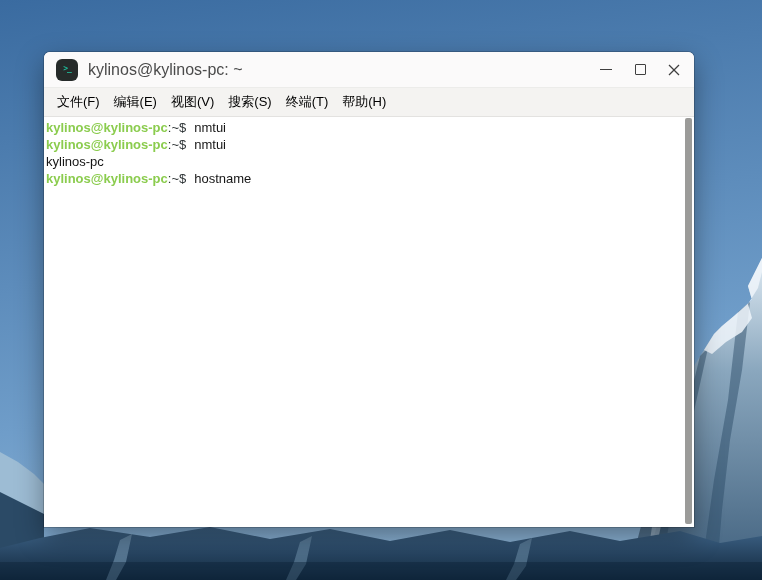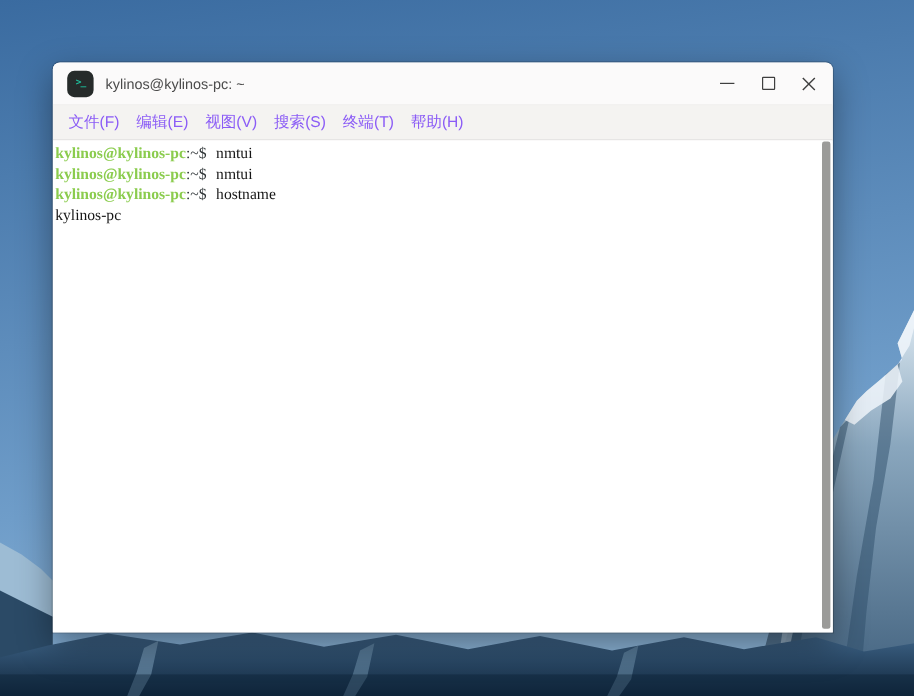--- a/index.html
+++ b/index.html
@@ -31,42 +31,42 @@
   }
   .app-icon{
     width:22px;height:22px;margin-left:12px;border-radius:6px;
     background:#262b2a;display:flex;align-items:center;justify-content:center;
     flex:0 0 22px;
   }
   .app-icon .glyph{
     font-family:"DejaVu Sans Mono",monospace;font-size:8px;font-weight:bold;
     color:#1fbf9c;line-height:1;letter-spacing:-1px;transform:translateY(-1px);
   }
-  .title{margin-left:10px;font-size:12px;color:#4b4b4b;white-space:nowrap;}
+  .title{margin-left:10px;font-size:16px;color:#4b4b4b;white-space:nowrap;}
   .controls{margin-left:auto;margin-right:8px;display:flex;gap:10px;}
   .ctl{
     width:24px;height:24px;border:none;background:transparent;cursor:default;
     display:flex;align-items:center;justify-content:center;padding:0;
   }
   .min-glyph{display:block;width:12px;height:0;border-top:1.4px solid #3f3f3f;}
   .max-glyph{display:block;width:11px;height:11px;border:1.3px solid #3f3f3f;border-radius:1px;}
 
   .menubar{
     height:29px;flex:0 0 29px;background:var(--menubar_bg);
     display:flex;align-items:center;gap:14px;padding-left:13px;
-    font-size:13px;color:#8b5cf6;border-bottom:1px solid #e3e2e0;
+    font-size:13px;color:#000000;border-bottom:1px solid #e3e2e0;
   }
   .menu-item{white-space:nowrap;}
 
   .content{
     position:relative;flex:1;background:var(--terminal_bg);
     padding:2px 14px 0 2px;overflow:hidden;
   }
   .tline{
-    font-family:Liberation Serif, serif;font-size:13px;line-height:17px;
+    font-family:Liberation Sans, sans-serif;font-size:13px;line-height:17px;
     white-space:pre;color:var(--text);
   }
   .tline .p{color:var(--prompt_green);font-weight:bold;}
   .tline .s{color:var(--prompt_dark);}
   .tline .c{color:var(--text);margin-left:8px;}
   .tline .o{color:var(--text);}
   .cursor{
     display:inline-block;width:8px;height:15px;margin-left:8px;
     border:1.5px solid #0d0d0d;vertical-align:-3px;background:var(--terminal_bg);
   }
@@ -145,22 +145,22 @@
       <span class="menu-item">编辑(E)</span>
       <span class="menu-item">视图(V)</span>
       <span class="menu-item">搜索(S)</span>
       <span class="menu-item">终端(T)</span>
       <span class="menu-item">帮助(H)</span>
     </div>
 
     <div class="content">
       <div class="tline"><span class="p">kylinos@kylinos-pc</span><span class="s">:~$</span><span class="c">nmtui</span></div>
       <div class="tline"><span class="p">kylinos@kylinos-pc</span><span class="s">:~$</span><span class="c">nmtui</span></div>
+      <div class="tline"><span class="o">kylinos-pc</span></div>
       <div class="tline"><span class="p">kylinos@kylinos-pc</span><span class="s">:~$</span><span class="c">hostname</span></div>
-      <div class="tline"><span class="o">kylinos-pc</span></div>
 
       <div class="scrollbar">
         <div class="thumb"></div>
       </div>
     </div>
 
   </div>
 </div>
 
 </body></html>

